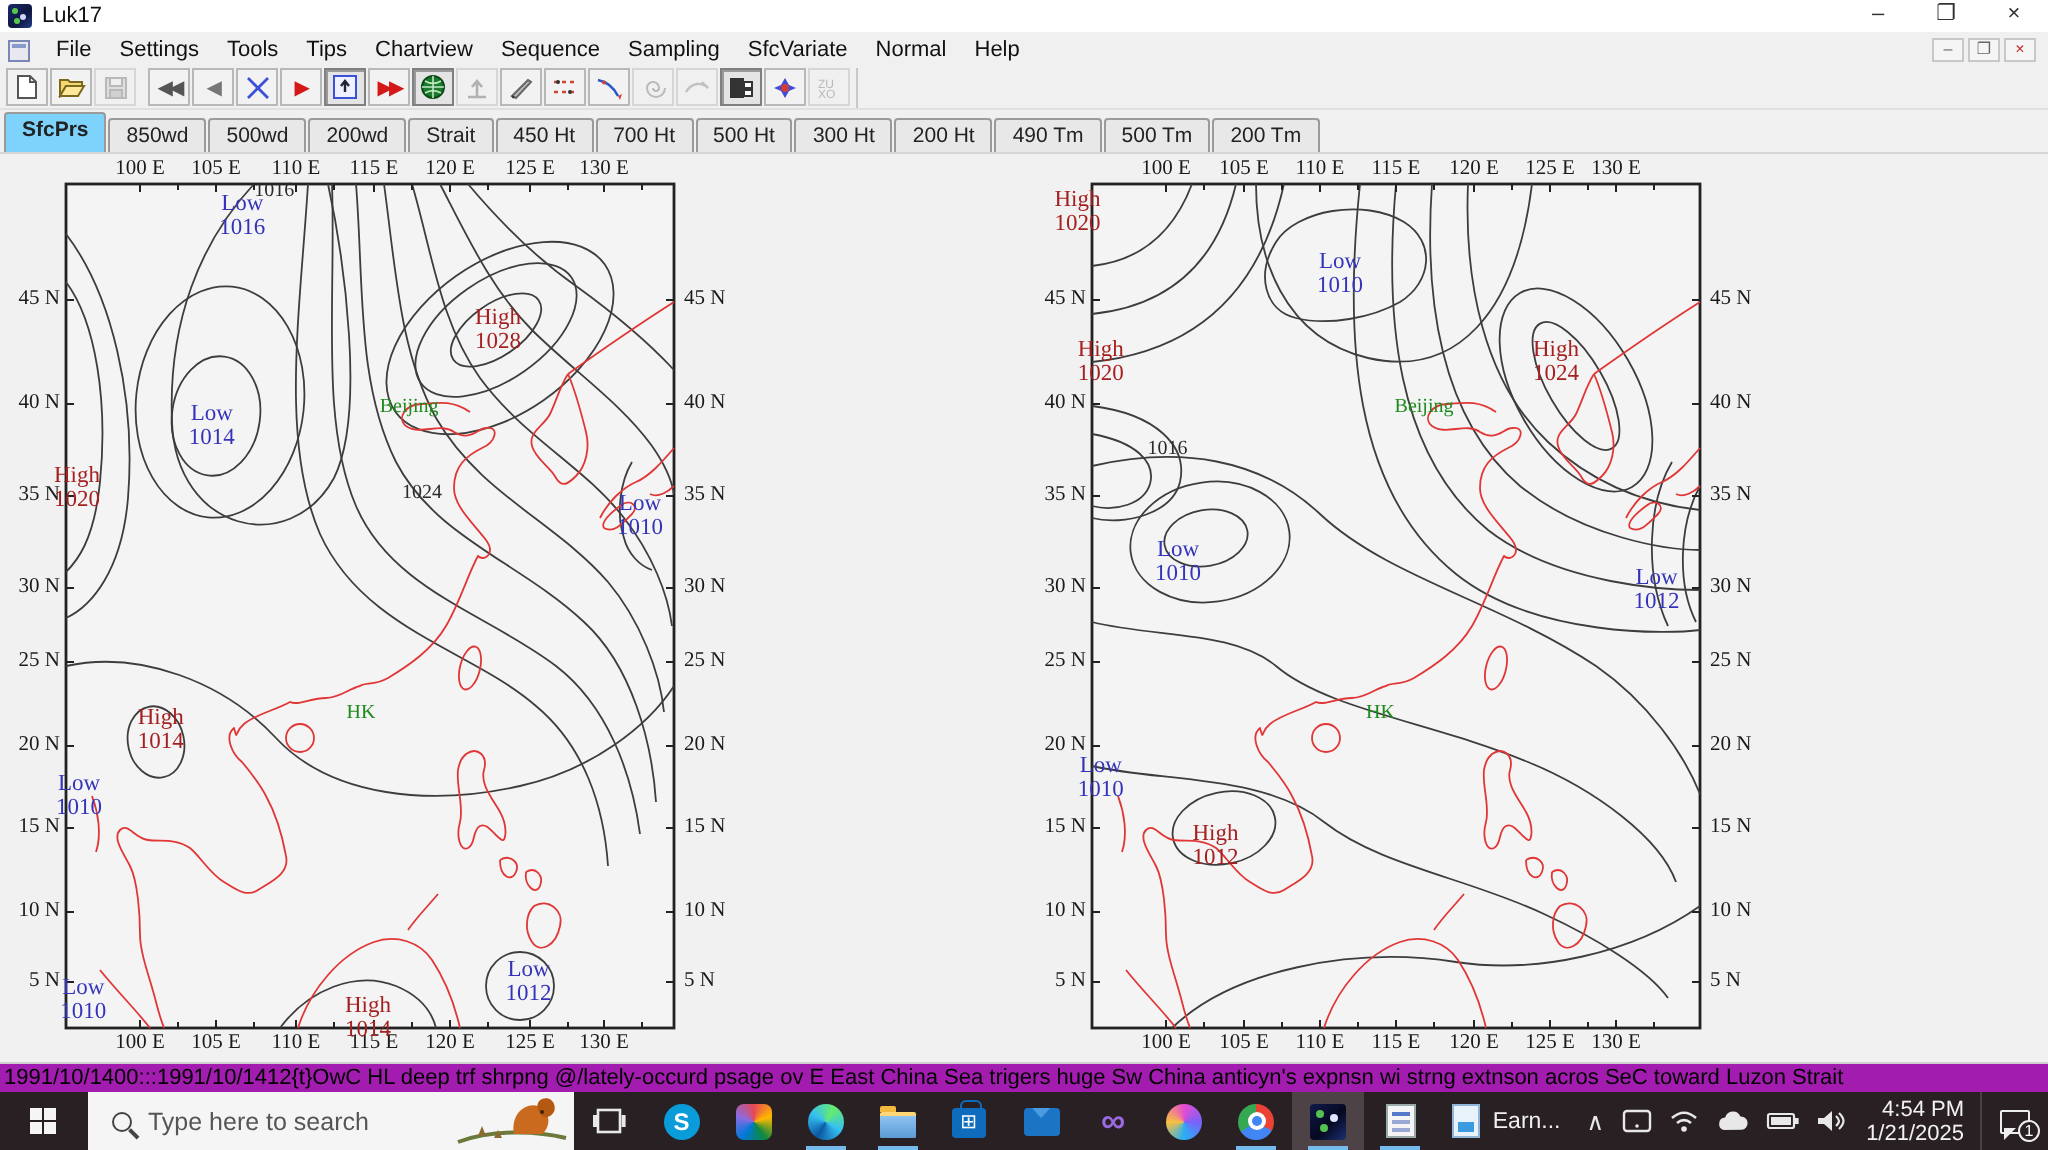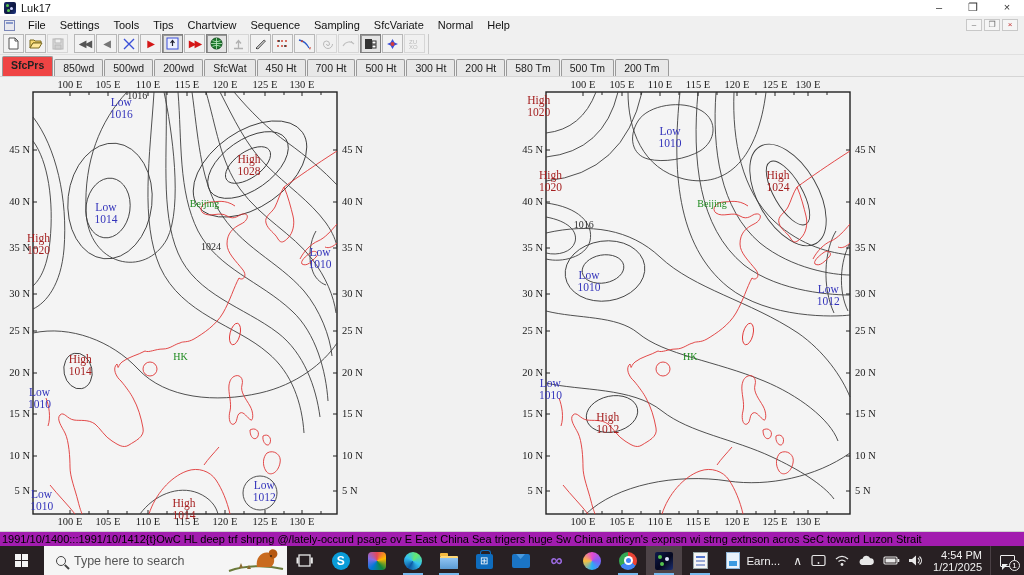--- a/index.html
+++ b/index.html
@@ -28,21 +28,21 @@
   .tb.pressed { border:1px solid #808080; background:#e4e4e4; box-shadow:inset 1px 1px 0 #999; }
   .tb.disabled { opacity:.45; }
   .tb svg { display:block; }
   .tb-sep { width:5px; }
   .tb-end { width:1px; height:20px; background:#c8c8c8; margin-left:2px;}
   .glyph-red { color:#d41717; font-size:10px; letter-spacing:-2px;}
   .glyph-gray { color:#707070; font-size:10px; letter-spacing:-2px;}
   
   .tabbar { position:absolute; left:0; top:55px; width:1024px; height:21px; background:#f0f0f0; display:flex; align-items:flex-end; padding-left:2px; }
   .tab { font-size:10.5px; color:#222; padding:2px 8px 3px 8px; border:1px solid #9a9a9a; border-bottom:none; background:#e8e8e8; margin-right:1px; border-radius:2px 2px 0 0; height:17px; }
-  .tab.selected { background:#ef4444; height:20px; font-weight:bold;margin-top:20px; }
+  .tab.selected { background:#7dd3fc; height:20px; font-weight:bold;margin-top:20px; }
   
   .canvas { position:absolute; left:0; top:76px; width:1024px; height:455px; background:#f1f1f1; border-top:1px solid #d5d5d5; }
   .map { position:absolute; top:4px; height:445px; }
   .map svg { position:absolute; left:0; top:0; }
   .axis-label { position:absolute; font-family:"Liberation Serif",serif; font-size:10.5px; color:#1a1a1a; white-space:nowrap; }
   .map-label { position:absolute; font-family:"Liberation Serif",serif; font-size:11.5px; line-height:12px; text-align:center; transform:translate(-50%,0); white-space:nowrap; }
   .map-label.high { color:#a52020; }
   .map-label.low  { color:#3434bb; }
   .map-label.city { color:#1e8a1e; font-size:10px; }
   .map-label.contour { color:#2b2b2b; font-size:10px; }
@@ -243,27 +243,27 @@
         </svg>
       </div>
     <div class="tb-end"></div>
   </div>
 
   <div class="tabbar">
       <div class="tab selected">SfcPrs</div>
       <div class="tab">850wd</div>
       <div class="tab">500wd</div>
       <div class="tab">200wd</div>
-      <div class="tab">SfcWat</div>
+      <div class="tab">Strait</div>
       <div class="tab">450 Ht</div>
       <div class="tab">700 Ht</div>
       <div class="tab">500 Ht</div>
       <div class="tab">300 Ht</div>
       <div class="tab">200 Ht</div>
-      <div class="tab">580 Tm</div>
+      <div class="tab">490 Tm</div>
       <div class="tab">500 Tm</div>
       <div class="tab">200 Tm</div>
     </div>
 
   <div class="canvas">
 
     <div class="map" style="left:20px; width:355px;">
       <svg width="355" height="445" viewBox="0 0 355 445">
         <defs>
           <g id="coast" fill="none" stroke="#e03636" stroke-width="0.9" stroke-linejoin="round">

